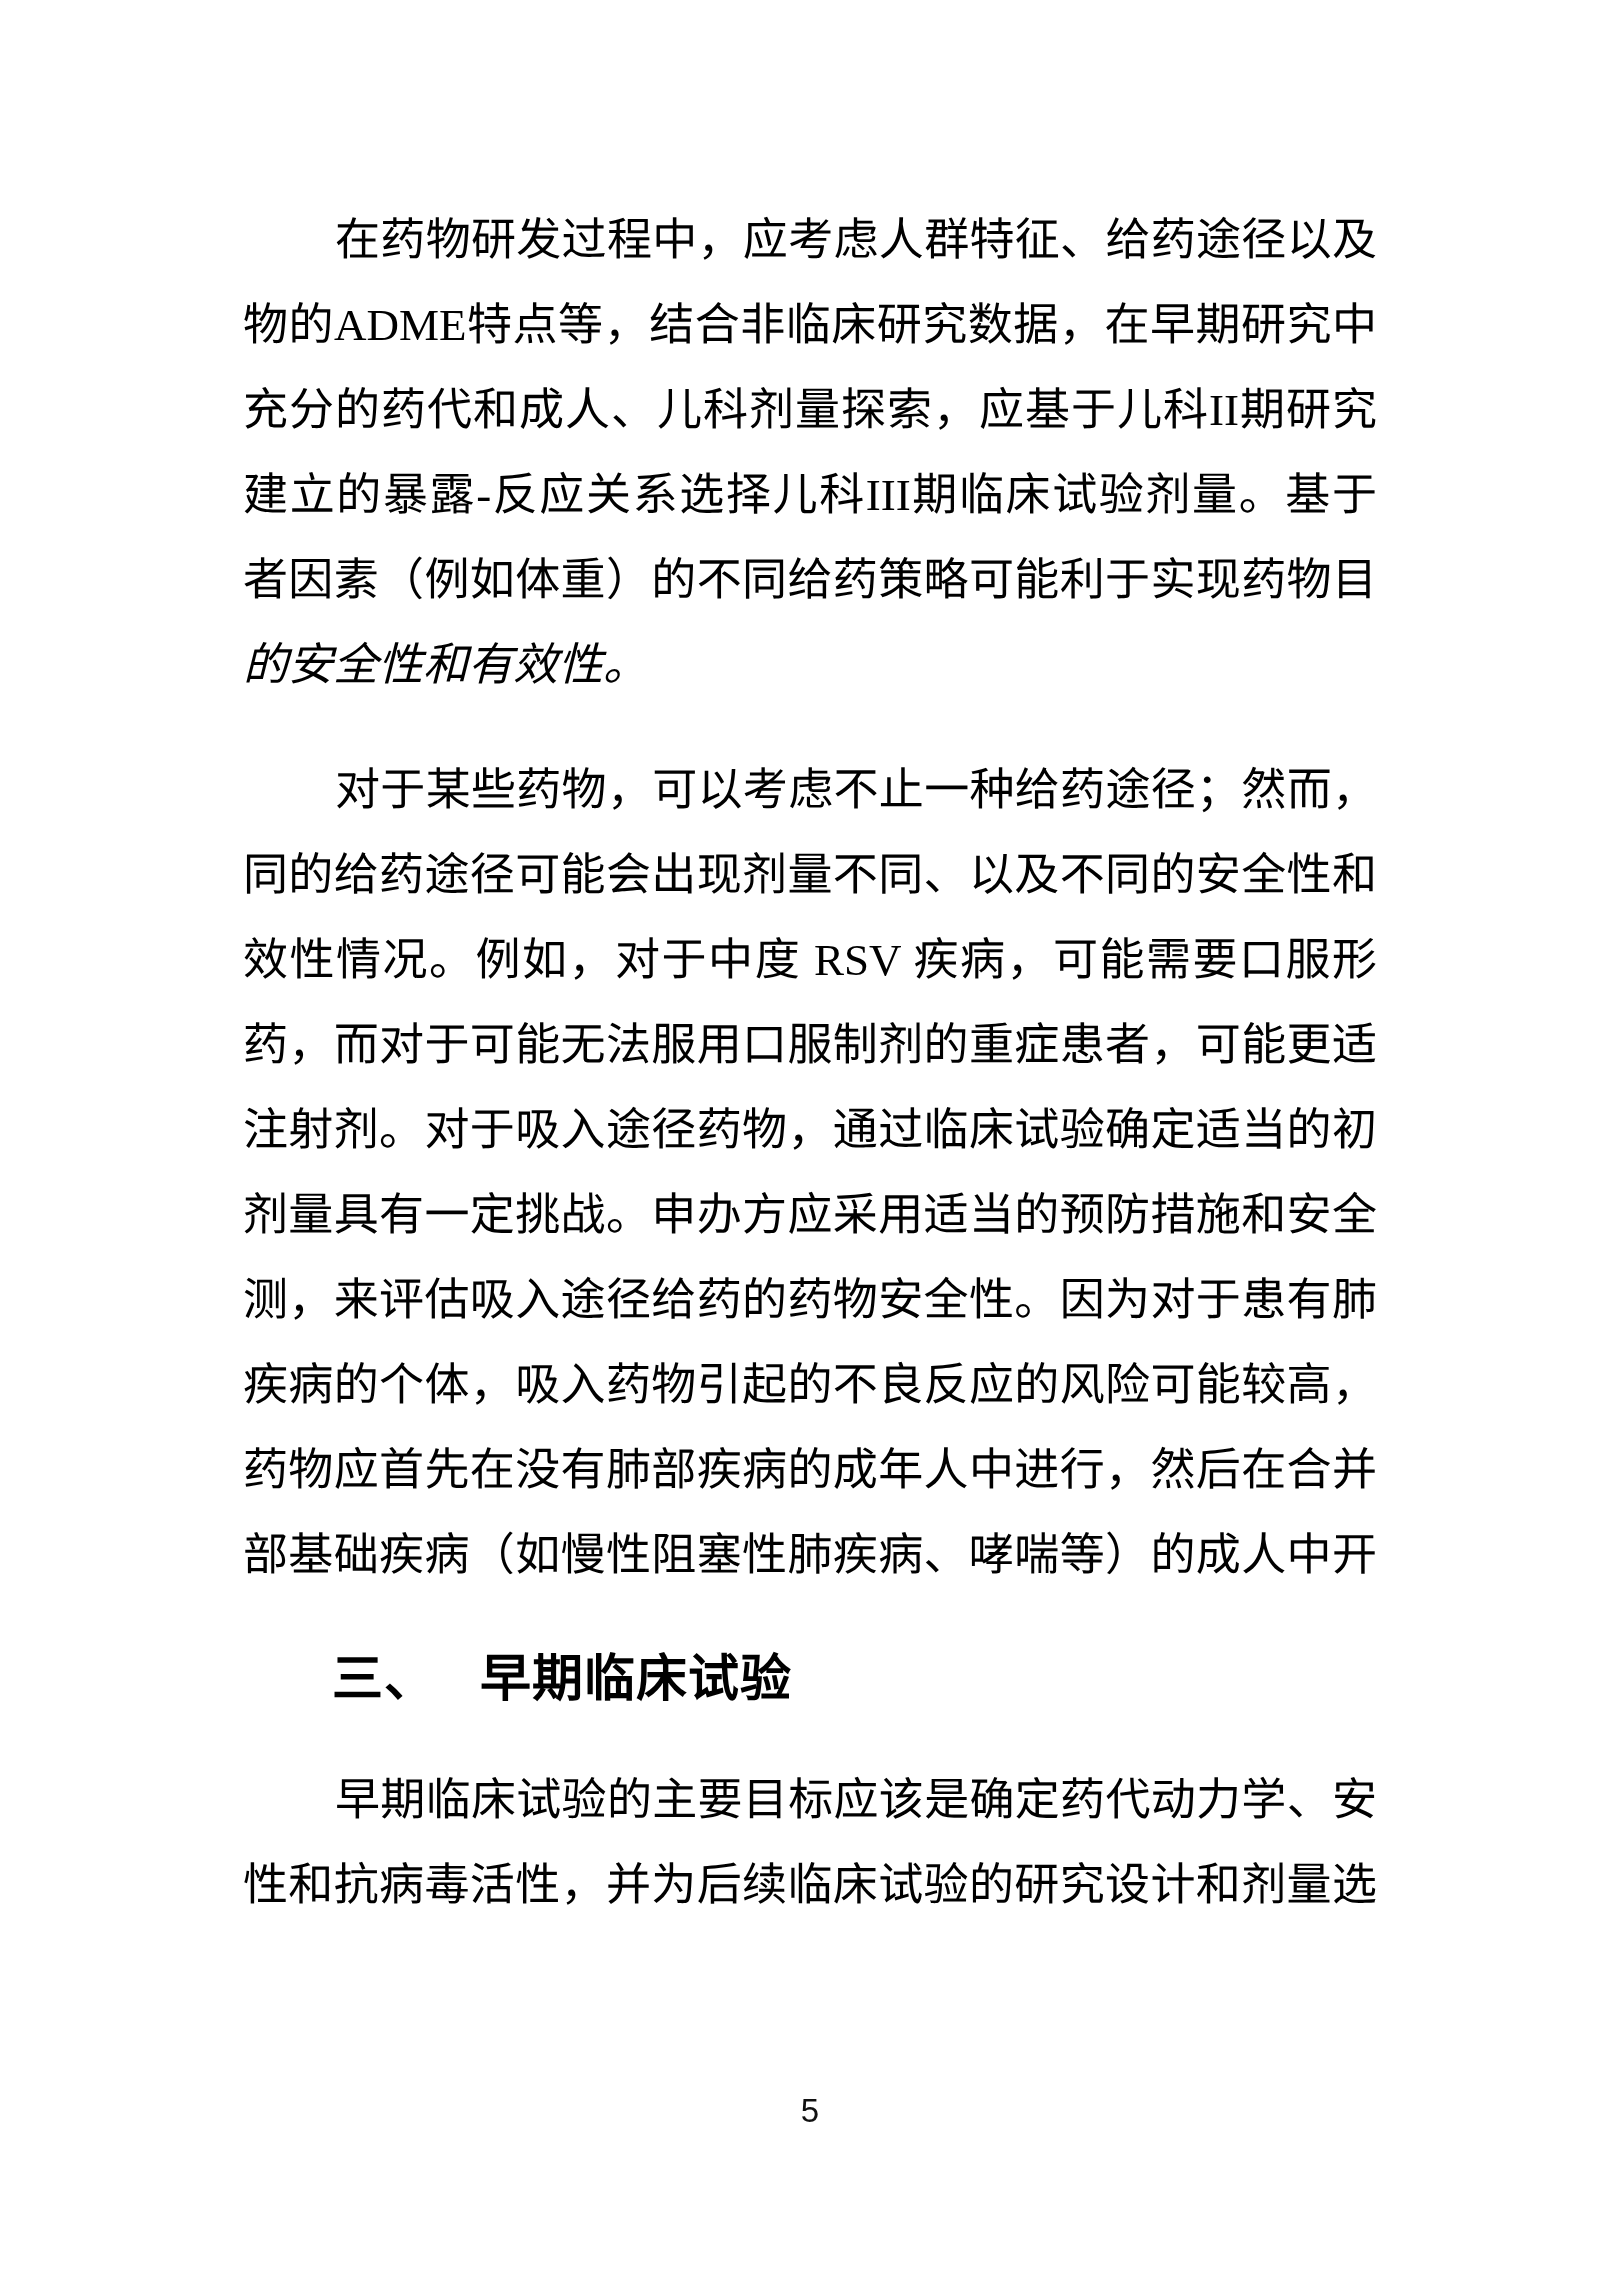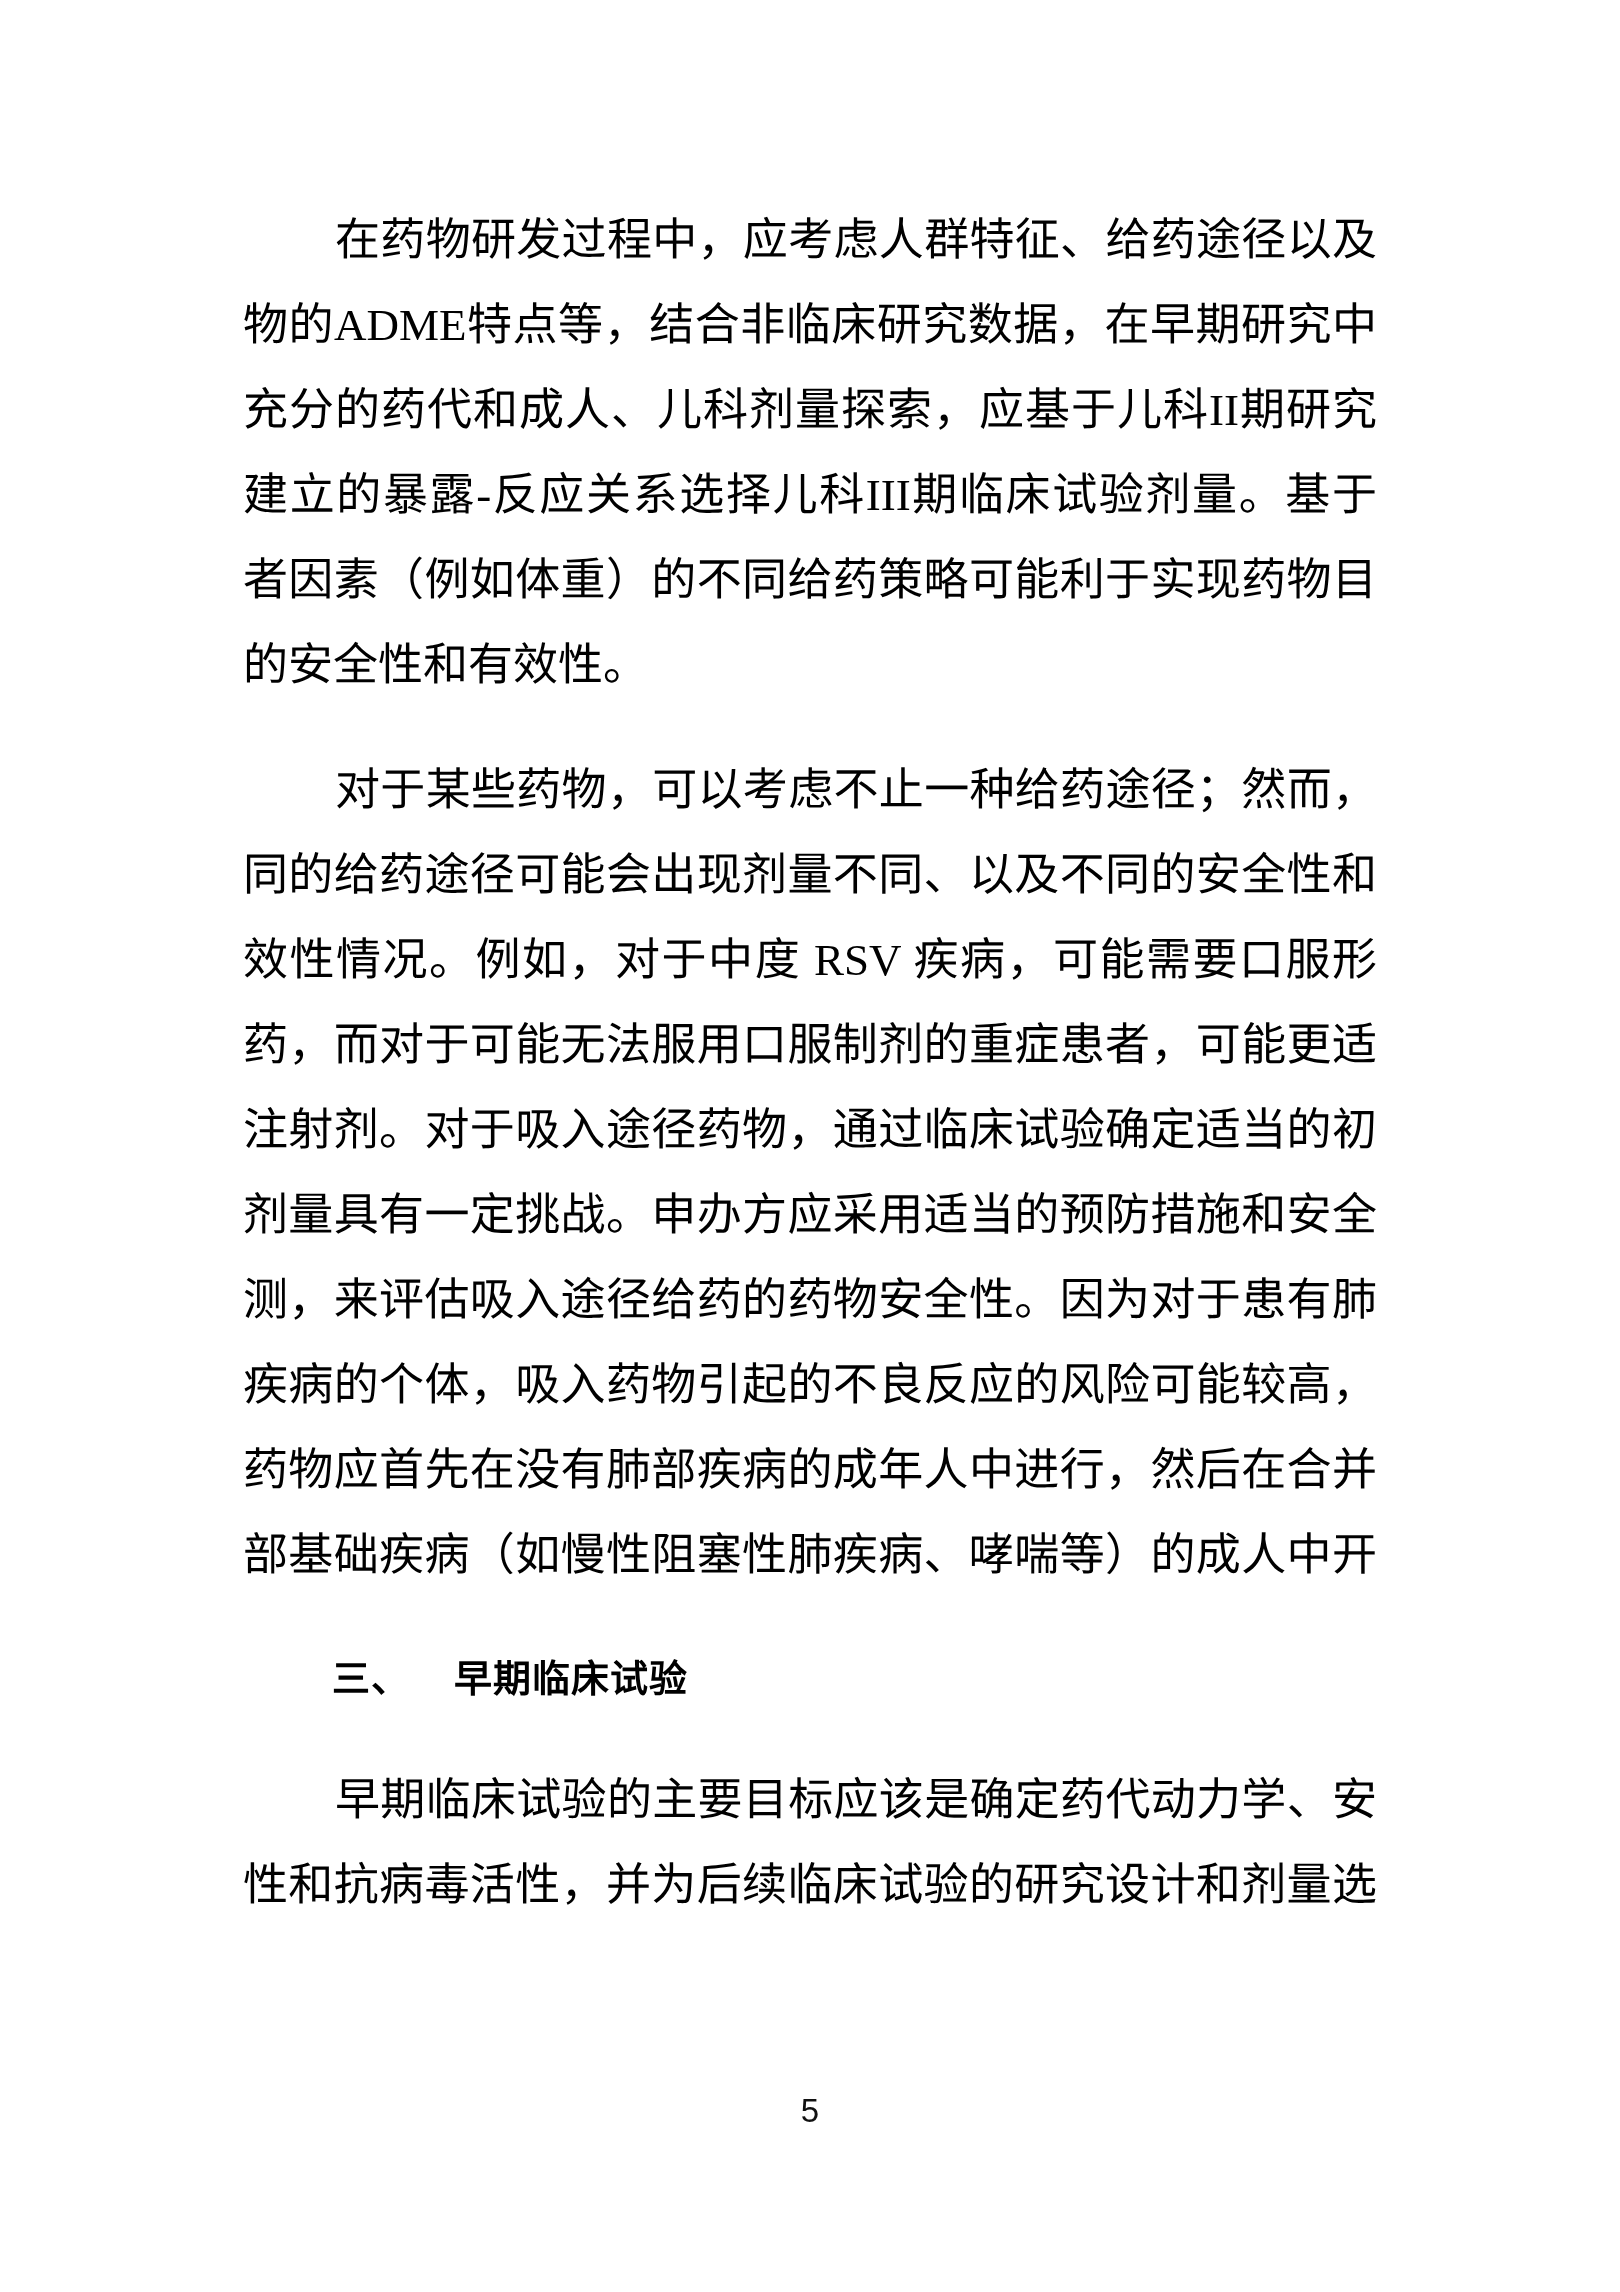--- a/index.html
+++ b/index.html
@@ -24,27 +24,27 @@
   .line {
     font-size: 45px;
     line-height: 85px;
     height: 85px;
     text-align: justify;
     text-align-last: justify;
     text-justify: inter-character;
     overflow: hidden;
   }
   .line.indent { text-indent: 92px; }
-  .line.last { text-align-last: left; }
+  .line.last { text-align-last: left; font-style: italic; }
   .heading {
     margin: 39px 0 36px 0;
     padding-left: 89px;
     font-family: Liberation Serif, serif;
     font-weight: 700;
-    font-size: 38px;
+    font-size: 51px;
     line-height: 85px;
     height: 85px;
     letter-spacing: 1px;
   }
   .heading .h-num { margin-right: 44px; }
   .pageno {
     position: absolute;
     top: 2094px;
     left: 0;
     width: 100%;

